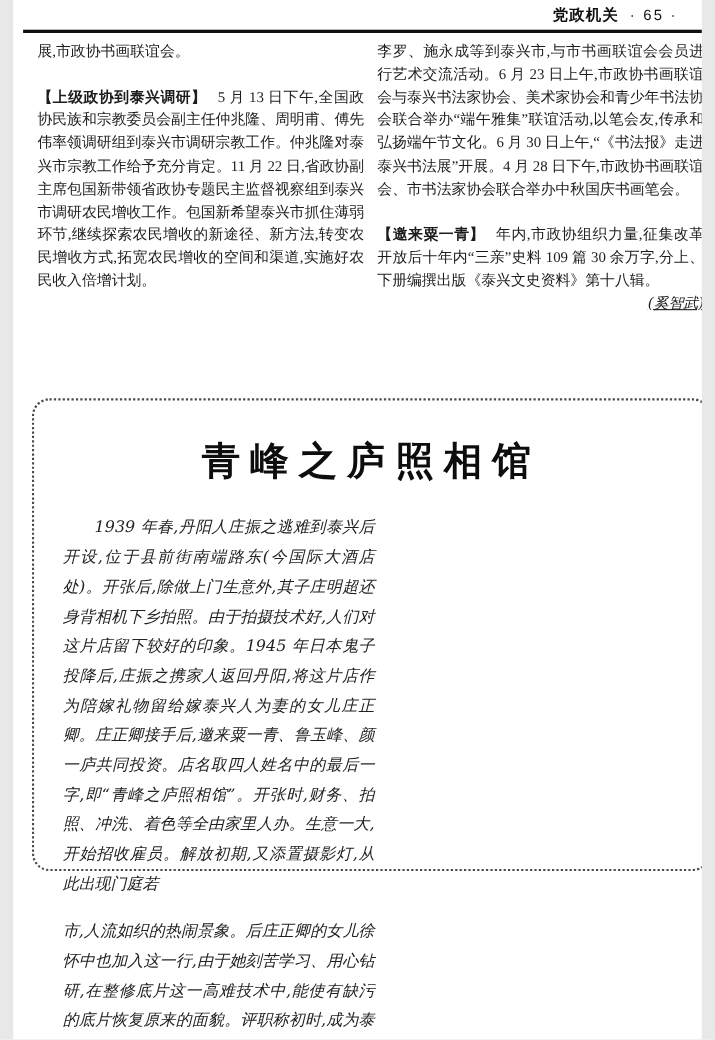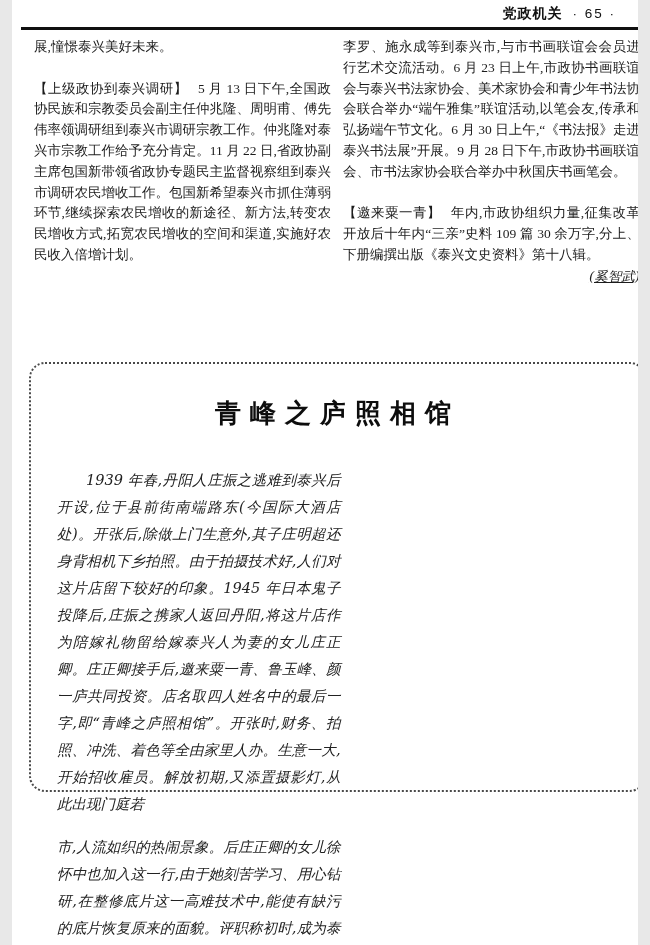--- a/index.html
+++ b/index.html
@@ -30,42 +30,42 @@
     font-size:13.5px;line-height:20.8px;
     text-align:justify;
     color:#1c1c1c;
   }
   .col-left{left:22px;}
   .col-right{left:331px;}
   .col p{margin:0;}
   .col p.spaced{margin-top:20.8px;}
   .entry-head{
     font-family:"Liberation Sans","DejaVu Sans",sans-serif;
-    font-weight:normal;
+    font-weight:bold;
     margin-right:0.75em;
   }
   .signature{
     float:right;
     font-style:italic;
     font-family:"DejaVu Serif","Liberation Serif",serif;
     text-decoration:underline;
   }
   
   .feature-box{
     position:absolute;left:17px;top:362px;width:613px;height:426px;
     border:2px dotted #4a4a4a;
     border-radius:16px;
     background:#ffffff;
   }
   .box-title{
     margin-top:32px;
     text-align:center;
     font-family:"Liberation Serif","DejaVu Serif",serif;
     font-weight:900;
-    font-size:26px;
+    font-size:35px;
     letter-spacing:9px;
     color:#0d0d0d;
   }
   .box-body{
     position:absolute;top:103px;left:26px;right:20px;
     display:flex;gap:16px;flex-direction:column;
   }
   .box-col{
     width:50%;
     font-family:"DejaVu Serif","Liberation Serif",serif;
@@ -81,28 +81,28 @@
 <body>
 
 <div class="page">
 
   <div class="running-head">
     <span>党政机关</span><span class="pageno">· 65 ·</span>
   </div>
   <div class="header-rule"></div>
 
   <div class="col col-left">
-    <p>展,憧憬泰兴美好未来。</p>
+    <p>展,市政协书画联谊会。</p>
     <p class="spaced">
       <span class="entry-head">【上级政协到泰兴调研】</span><span>5 月 13 日下午,全国政协民族和宗教委员会副主任仲兆隆、周明甫、傅先伟率领调研组到泰兴市调研宗教工作。仲兆隆对泰兴市宗教工作给予充分肯定。11 月 22 日,省政协副主席包国新带领省政协专题民主监督视察组到泰兴市调研农民增收工作。包国新希望泰兴市抓住薄弱环节,继续探索农民增收的新途径、新方法,转变农民增收方式,拓宽农民增收的空间和渠道,实施好农民收入倍增计划。</span>
     </p>
   </div>
 
   <div class="col col-right">
-    <p>李罗、施永成等到泰兴市,与市书画联谊会会员进行艺术交流活动。6 月 23 日上午,市政协书画联谊会与泰兴书法家协会、美术家协会和青少年书法协会联合举办“端午雅集”联谊活动,以笔会友,传承和弘扬端午节文化。6 月 30 日上午,“《书法报》走进泰兴书法展”开展。9 月 28 日下午,市政协书画联谊会、市书法家协会联合举办中秋国庆书画笔会。</p>
+    <p>李罗、施永成等到泰兴市,与市书画联谊会会员进行艺术交流活动。6 月 23 日上午,市政协书画联谊会与泰兴书法家协会、美术家协会和青少年书法协会联合举办“端午雅集”联谊活动,以笔会友,传承和弘扬端午节文化。6 月 30 日上午,“《书法报》走进泰兴书法展”开展。4 月 28 日下午,市政协书画联谊会、市书法家协会联合举办中秋国庆书画笔会。</p>
     <p class="spaced">
       <span class="entry-head">【邀来粟一青】</span><span>年内,市政协组织力量,征集改革开放后十年内“三亲”史料 109 篇 30 余万字,分上、下册编撰出版《泰兴文史资料》第十八辑。</span><span class="signature">(奚智武)</span>
     </p>
   </div>
 
   <div class="feature-box">
     <div class="box-title">青峰之庐照相馆</div>
     <div class="box-body">
       <div class="box-col first">1939 年春,丹阳人庄振之逃难到泰兴后开设,位于县前街南端路东(今国际大酒店处)。开张后,除做上门生意外,其子庄明超还身背相机下乡拍照。由于拍摄技术好,人们对这片店留下较好的印象。1945 年日本鬼子投降后,庄振之携家人返回丹阳,将这片店作为陪嫁礼物留给嫁泰兴人为妻的女儿庄正卿。庄正卿接手后,邀来粟一青、鲁玉峰、颜一庐共同投资。店名取四人姓名中的最后一字,即“青峰之庐照相馆”。开张时,财务、拍照、冲洗、着色等全由家里人办。生意一大,开始招收雇员。解放初期,又添置摄影灯,从此出现门庭若</div>
       <div class="box-col">市,人流如织的热闹景象。后庄正卿的女儿徐怀中也加入这一行,由于她刻苦学习、用心钻研,在整修底片这一高难技术中,能使有缺污的底片恢复原来的面貌。评职称初时,成为泰兴唯一一名摄影中级技师。1947 年公私合营后,“青峰之庐”与另两家合并组建为国营泰兴鼓楼照相馆。1979 年,庄正卿待业在家的外孙丁颖元接过她的衣钵,于府前街办私人照相馆,仍取名“青峰之庐”。丁颖元与时俱进,不断推出彩照、艺术照、风光照、婚纱照、个人写真、数码拍摄等服务项目。1987 年丁颖元当选为扬州市人大代表。</div>

